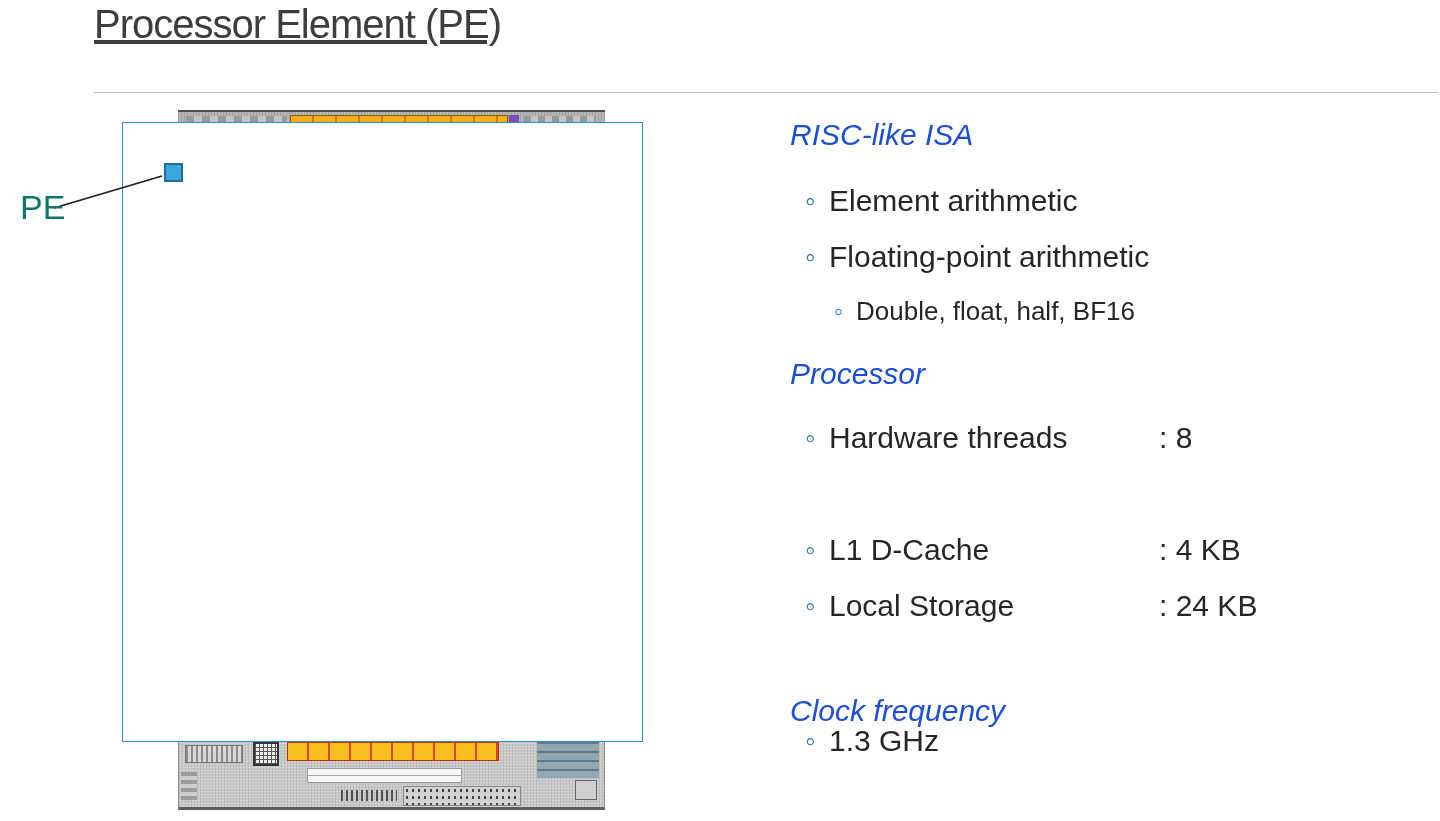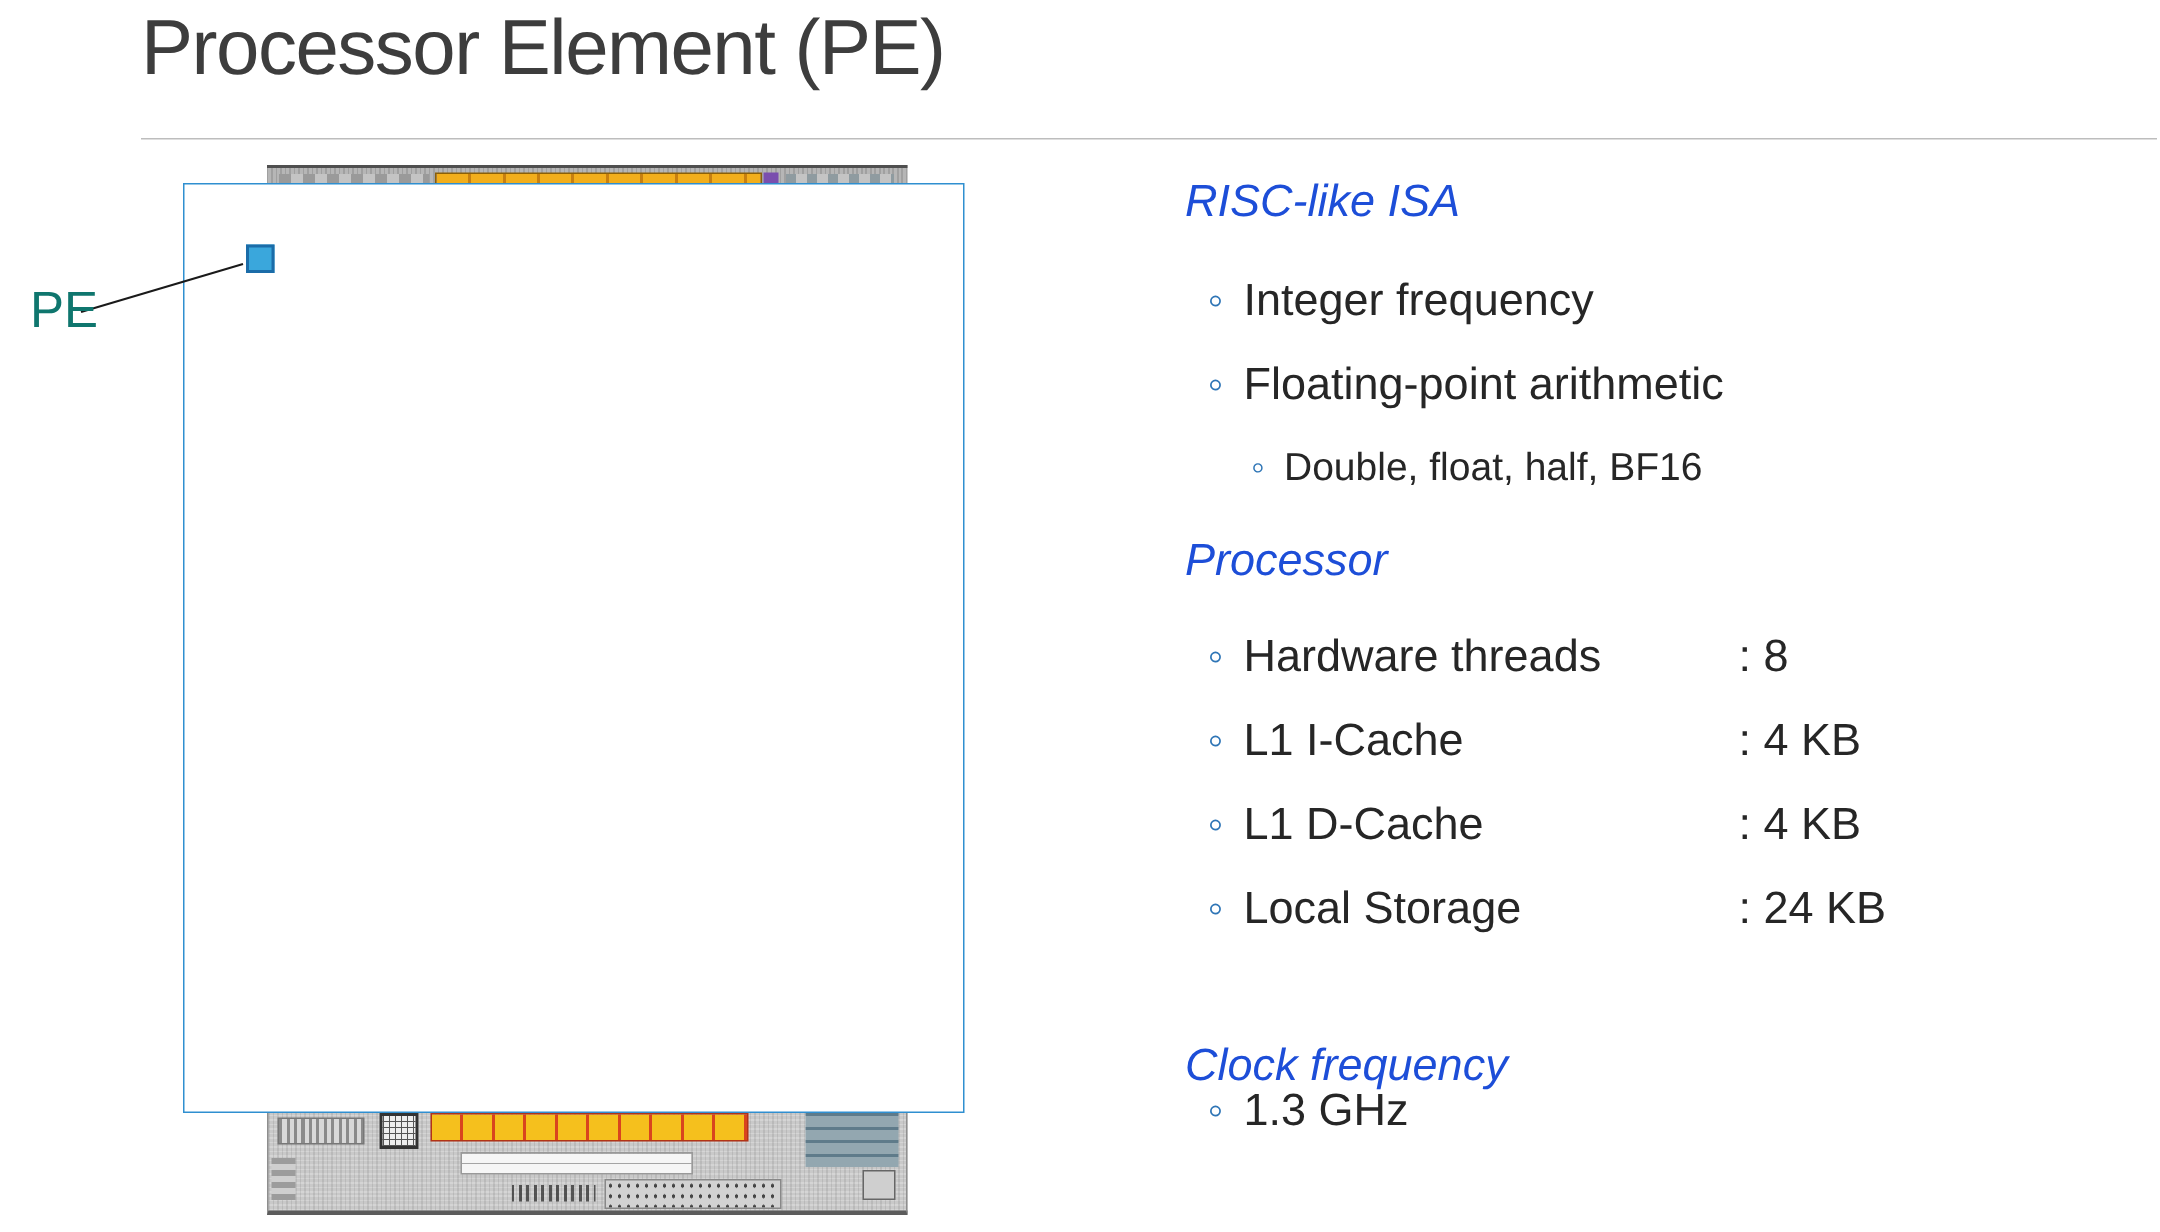--- a/index.html
+++ b/index.html
@@ -1,22 +1,22 @@
 <!DOCTYPE html>
 <html><head>
 <meta charset="utf-8">
 <style>
   html,body { margin:0; padding:0; background:#fff; }
   .slide {
     position:relative; width:1440px; height:821px; background:#ffffff;
     font-family:"Liberation Sans", sans-serif; overflow:hidden;
   }
   .title {
-    position:absolute; left:94px; top:2px; font-size:52px; font-weight:400;
-    color:#3d3d3d; letter-spacing:-1px; white-space:nowrap;
+    position:absolute; left:94px; top:2px; font-size:40px; font-weight:400;
+    color:#3d3d3d; letter-spacing:-1px; white-space:nowrap;text-decoration:underline;
   }
   .rule { position:absolute; left:94px; top:92px; width:1344px; height:1px; background:#bdbdbd; }
 
   
   .die-top {
     position:absolute; left:178px; top:110px; width:427px; height:13px; box-sizing:border-box;
     background-color:#b6b6b6; border-top:2px solid #4f4f4f;
     background-image: repeating-linear-gradient(90deg, rgba(60,60,60,.18) 0 1px, transparent 1px 3px);
   }
   .die-top .top-left-mods  { position:absolute; left:8px;  top:4px; width:100px; height:8px;
@@ -112,40 +112,37 @@
 
   <svg class="connector" viewBox="0 0 120 46">
     <line x1="8" y1="40" x2="116" y2="8" stroke="#1a1a1a" stroke-width="1.4"></line>
   </svg>
 
   <div class="pe-label">PE</div>
 
   <div class="heading" style="top:118px">RISC-like ISA</div>
 
   <div class="b-row" style="top:184px">
-    <span class="bullet">◦</span><span>Integer frequency</span>
+    <span class="bullet">◦</span><span>Element arithmetic</span>
   </div>
 
   <div class="b-row" style="top:240px">
     <span class="bullet">◦</span><span>Floating-point arithmetic</span>
   </div>
 
   <div class="b-row sub-row" style="top:296px">
     <span class="bullet">◦</span><span>Double, float, half, BF16</span>
   </div>
 
   <div class="heading" style="top:357px">Processor</div>
 
   <div class="b-row" style="top:421px">
     <span class="bullet">◦</span><span class="r-label">Hardware threads</span><span>: 8</span>
   </div>
 
-  <div class="b-row" style="top:477px">
-    <span class="bullet">◦</span><span class="r-label">L1 I-Cache</span><span>: 4 KB</span>
-  </div>
 
   <div class="b-row" style="top:533px">
     <span class="bullet">◦</span><span class="r-label">L1 D-Cache</span><span>: 4 KB</span>
   </div>
 
   <div class="b-row" style="top:589px">
     <span class="bullet">◦</span><span class="r-label">Local Storage</span><span>: 24 KB</span>
   </div>
 
   <div class="heading" style="top:694px">Clock frequency</div>

